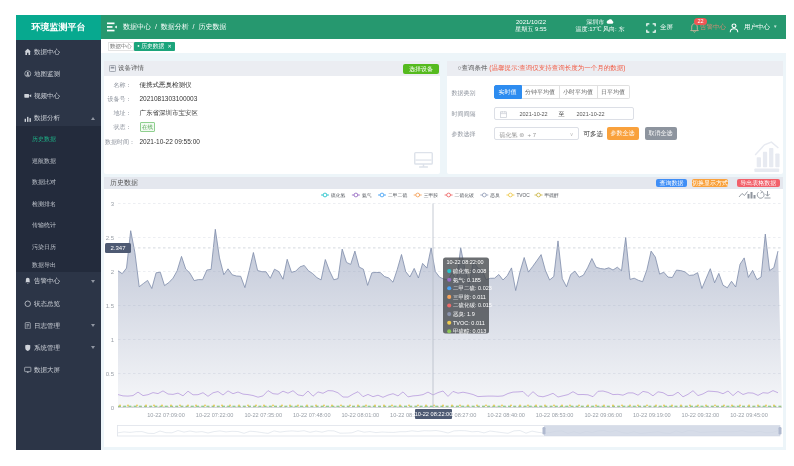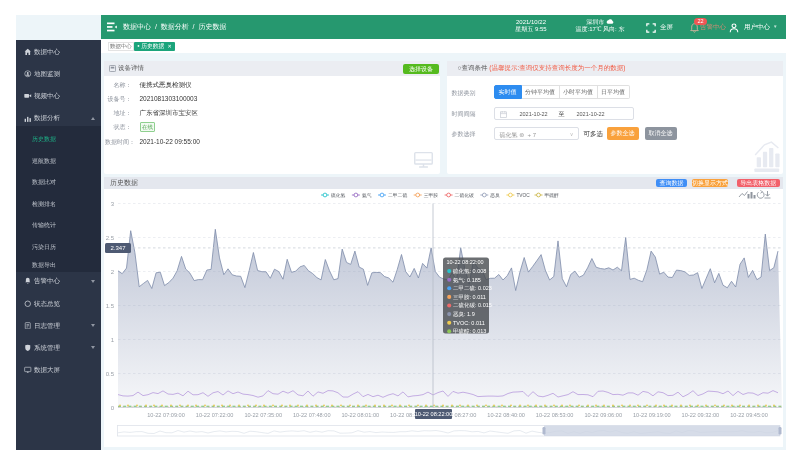--- a/index.html
+++ b/index.html
@@ -26,20 +26,21 @@
 .row{position:absolute;font-size:6.5px;color:#333;white-space:nowrap;}
 .lbl{color:#8b919b;font-size:6px;}
 #chartbar{position:absolute;left:88px;top:162px;width:678.5px;height:11.5px;background:#e4e7ee;color:#555;font-size:7px;line-height:11.5px;}
 #chartpanel{position:absolute;left:88px;top:173.5px;width:679px;height:258px;background:#fff;}
 .btn{position:absolute;border-radius:2px;color:#fff;font-size:6px;text-align:center;white-space:nowrap;overflow:hidden;}
 .qb{display:inline-block;border:1px solid #e0e0e0;color:#666;text-align:center;font-size:6px;line-height:12px;height:14px;float:left;overflow:hidden;}
 </style>
 </head>
 <body>
 <div id="app">
+  <div id="logo">环境监测平台</div>
   <div id="topbar">
     <svg class="tb" style="left:6px;top:7px;height:10px;" width="10" height="10" viewBox="0 0 10 10">
         <rect x="0" y="0.5" width="7.5" height="1.7" fill="#fff"></rect>
         <rect x="0" y="4.1" width="5.5" height="1.7" fill="#fff"></rect>
         <rect x="0" y="7.7" width="7.5" height="1.7" fill="#fff"></rect>
         <path d="M9.8 3.4 L7.6 5 L9.8 6.6 Z" fill="#fff"></path>
       </svg>
     <div class="tb" style="left:22px;font-size:7px;">数据中心&nbsp; /&nbsp; 数据分析&nbsp; /&nbsp; 历史数据</div>
     <div class="tb" style="left:405px;top:4px;text-align:center;width:50px;line-height:6.8px;font-size:6px;height:14px;">2021/10/22<br>星期五 9:55</div>
     <div class="tb" style="left:464px;top:4px;text-align:center;width:70px;line-height:6.8px;font-size:6px;height:14px;">深圳市 <svg width="8" height="5" viewBox="0 0 16 10" style="vertical-align:0px;">

